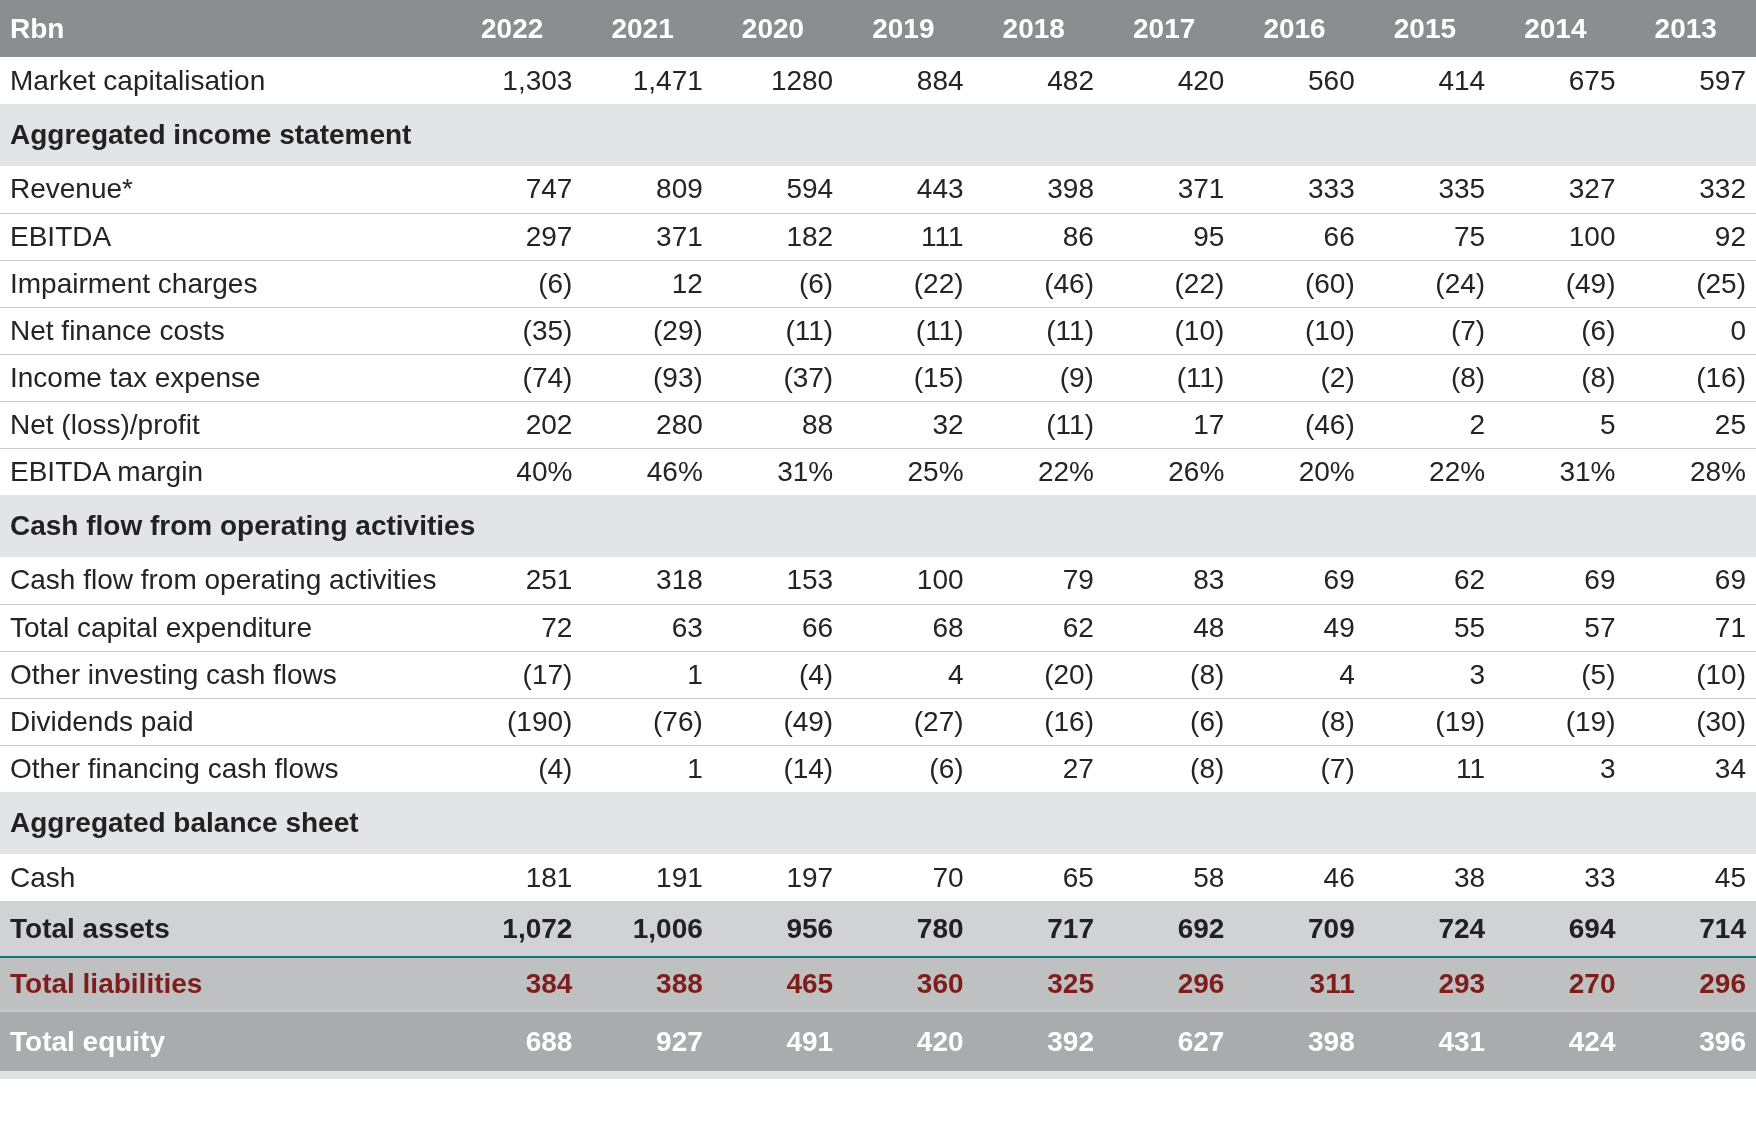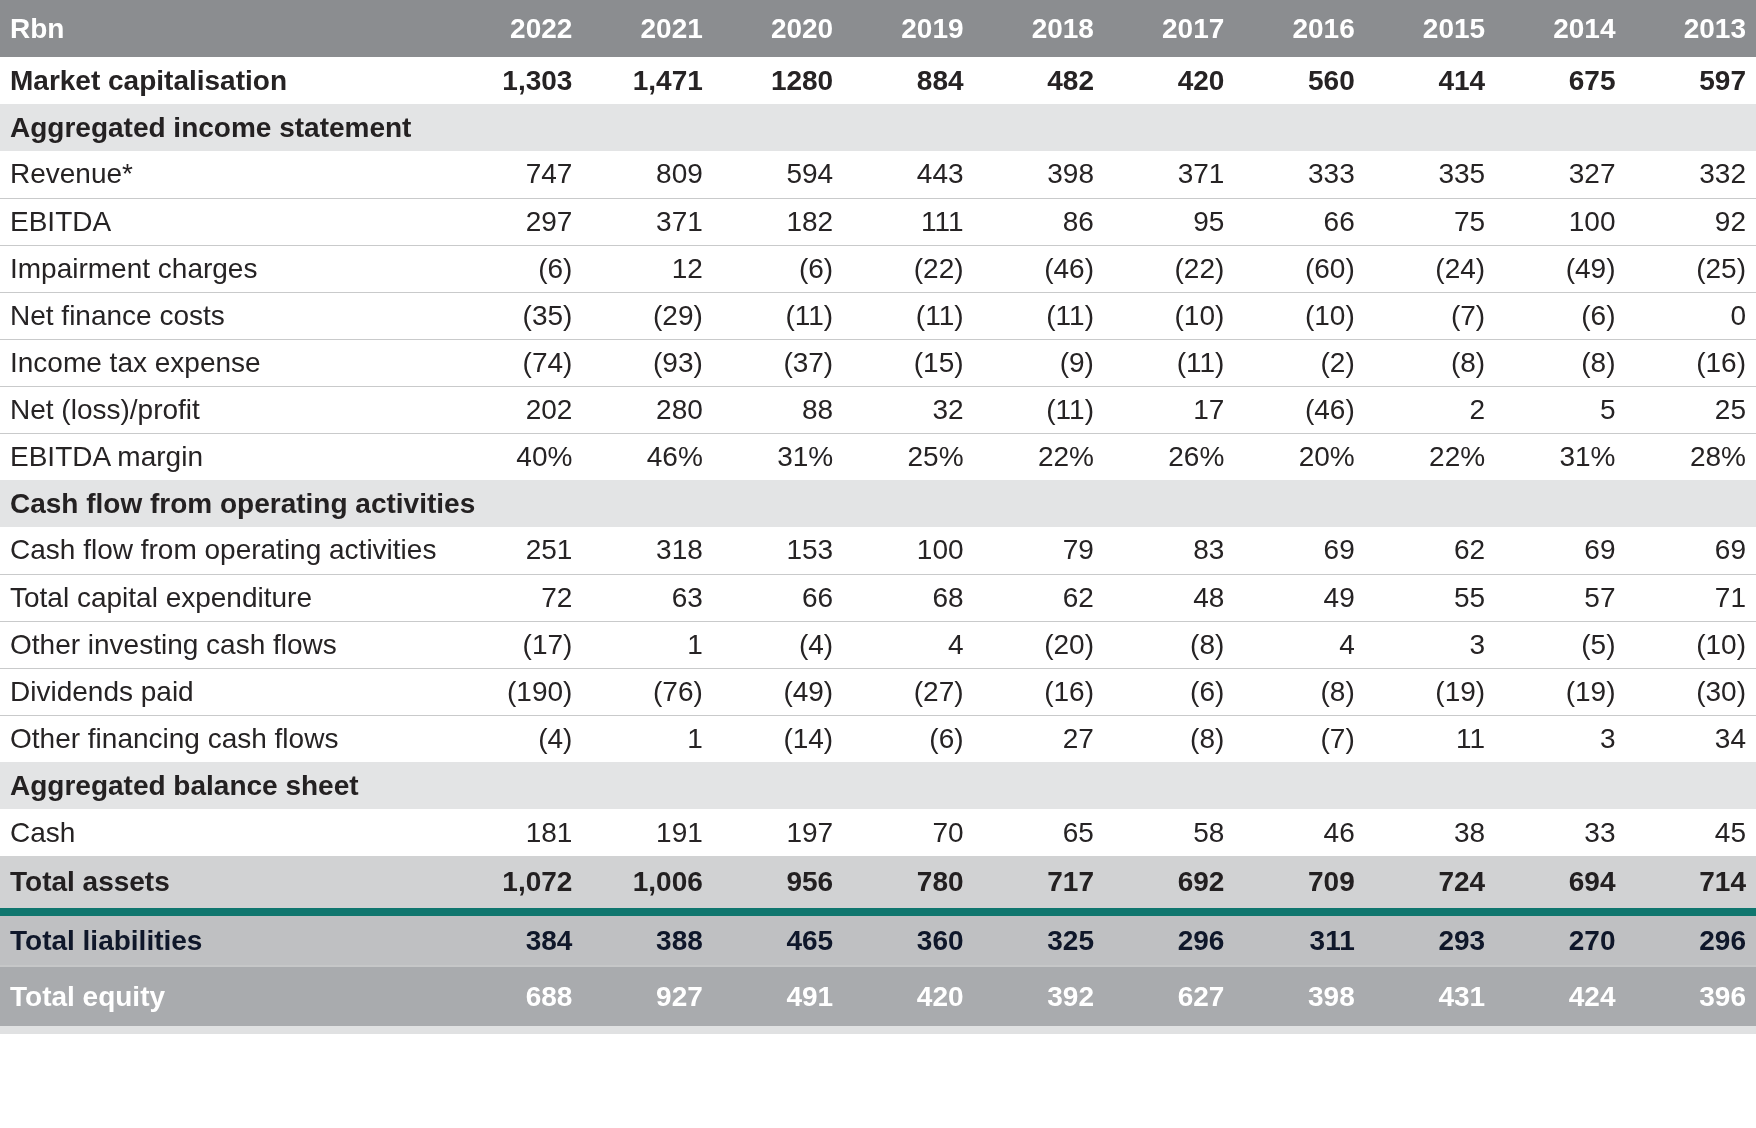--- a/index.html
+++ b/index.html
@@ -26,47 +26,47 @@
     white-space: nowrap;
     overflow: hidden;
   }
   
   tr.hdr { height: 57px; background: #8b8d90; }
   tr.hdr th {
     color: #ffffff;
     font-weight: bold;
   }
   tr.hdr th.label { text-align: left; padding-left: 10px; margin-top: 25px; }
-  tr.hdr th.num { text-align: right; padding-right: 10px; }
+  tr.hdr th.num { padding-right: 10px; }
 
   
   tr.row { height: 47px; background: #ffffff; }
   tr.row td { color: #262324; }
   tr.row td.label { text-align: left; padding-left: 10px; }
   tr.row td.num { text-align: right; padding-right: 10px; }
   tr.row.bt td { border-top: 1px solid #c9cacb; }
-  tr.row.bold td { font-weight: bold; }
+  tr.row.bold td { font-weight: normal; }
 
   
-  tr.section { height: 47px; background: #e3e4e5; }
+  tr.section { height: 62px; background: #e3e4e5; }
   tr.section td {
     color: #242122;
     font-weight: bold;
     text-align: left;
     padding-left: 10px;
   }
 
   
   tr.total td { font-weight: bold; }
   tr.total td.label { text-align: left; padding-left: 10px; }
   tr.total td.num { text-align: right; padding-right: 10px; }
   tr.total-assets { height: 56px; background: #d1d2d3; }
   tr.total-assets td { color: #232021; }
   tr.total-liabilities { height: 54px; background: #bfc0c2; }
-  tr.total-liabilities td { color: #0f172a; border-top: 8px solid #0f766e; }
+  tr.total-liabilities td { color: #7f1d1d; border-top: 2px solid #0f766e; }
   tr.total-equity { height: 60px; background: #a9abae; }
   tr.total-equity td { color: #ffffff; border-top: 2px solid #c6c7c8; }
 
   #bottom-strip {
     width: 1756px;
     height: 8px;
     background: #e0e1e2;
   }
 </style>
 </head>

